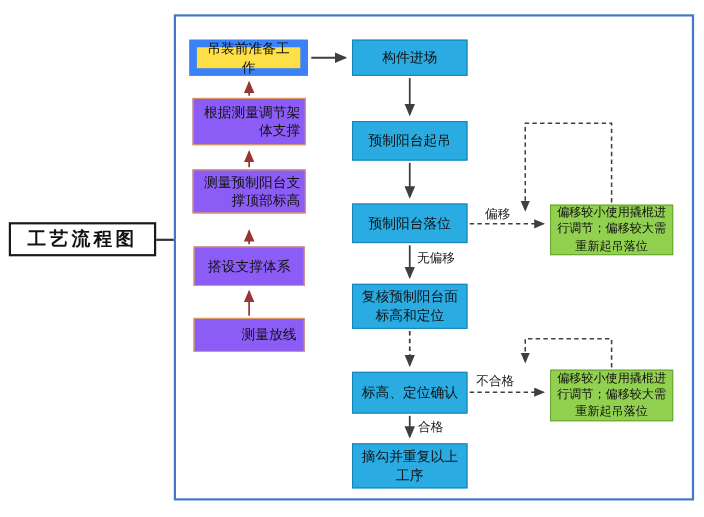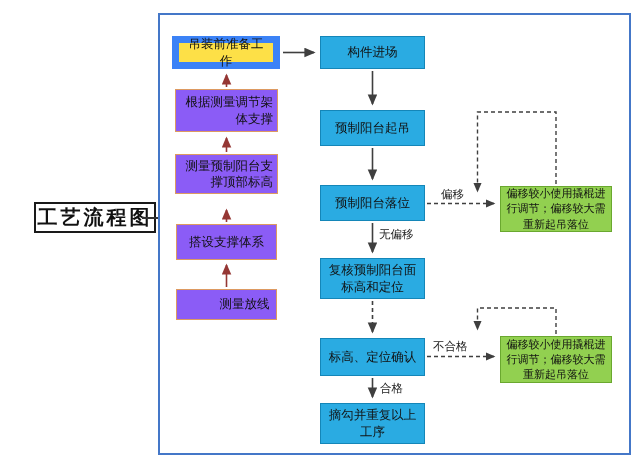--- a/index.html
+++ b/index.html
@@ -2,24 +2,24 @@
 <html><head>
 <meta charset="utf-8">
 <style>
   html,body{margin:0;padding:0;background:#ffffff;}
   body{font-family:"Liberation Sans","DejaVu Sans",sans-serif;}
   #canvas{position:relative;width:640px;height:470px;background:#fff;overflow:hidden;}
 
   .frame{position:absolute;left:158px;top:13px;width:473px;height:442px;
          border:2px solid #4477c8;box-sizing:border-box;background:#fff;}
 
-  .side-label{position:absolute;left:8px;top:202px;width:122px;height:31px;
+  .side-label{position:absolute;left:8px;top:202px;width:134px;height:31px;
          border:2px solid #1a1a1a;box-sizing:border-box;background:#fff;
          display:flex;align-items:center;justify-content:center;
-         font-size:20px;font-weight:600;letter-spacing:3px;color:#111;margin-left:26px;}
+         font-size:17px;font-weight:600;letter-spacing:3px;color:#111;}
   .side-connector{position:absolute;left:142px;top:217px;width:16px;height:2px;background:#333;}
 
   .box{position:absolute;box-sizing:border-box;display:flex;align-items:center;justify-content:center;
        text-align:center;font-size:12.5px;line-height:1.32;color:#111;padding:2px 4px;}
   .box.orange{background:#8b5cf6;border:1px solid #dd9a61;text-align:right;}
   .box.purple{background:#fde047;border:7px solid #3b82f6;font-family:Liberation Serif, serif;}
   .box.blue{background:#2AABE2;border:1px solid #1486b8;}
   .box.green{background:#92D050;border:1px solid #6aa82f;font-size:11px;line-height:1.38;padding:2px 2px;}
 
   .edge-label{position:absolute;font-size:11.5px;color:#222;white-space:nowrap;}

